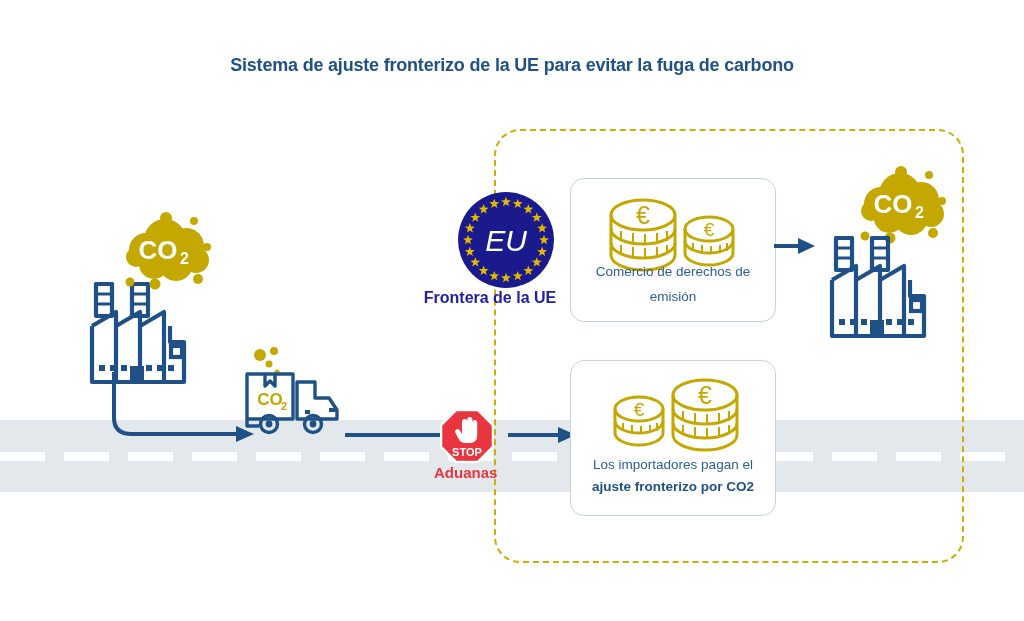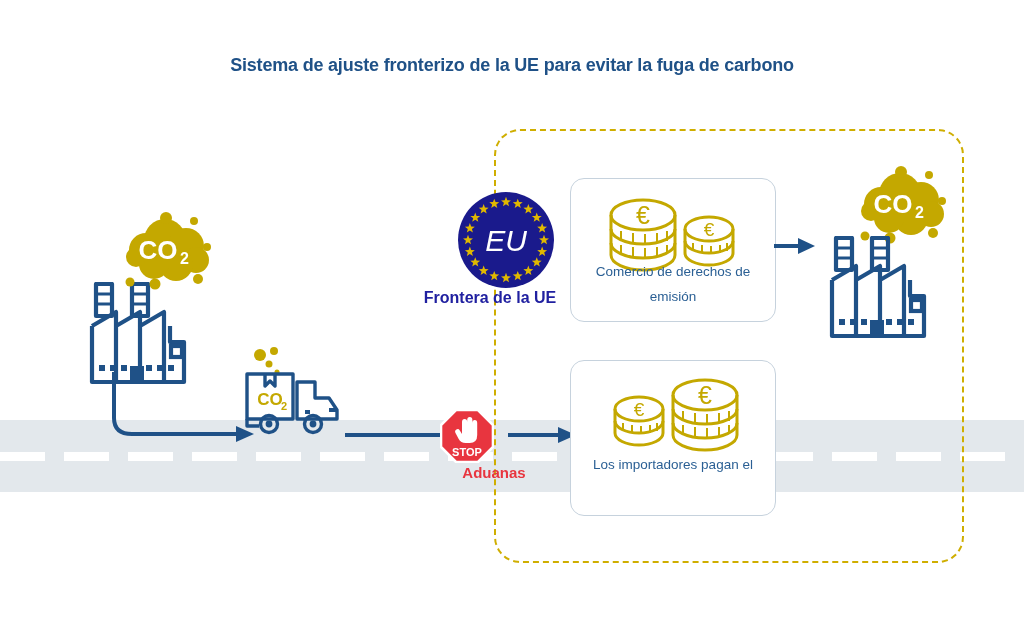--- a/index.html
+++ b/index.html
@@ -116,21 +116,20 @@
     left: 440px;
     top: 409px;
     width: 32px;
     height: 54px;
   }
   #stop-label {
     position: absolute;
     left: 434px;
     top: 464px;
     width: 120px;
-    text-align: center;
     color: #e8353f;
     font-size: 15px;
     font-weight: bold;
   }
 
   
   .art { position: absolute; }
   #factory-left   { left: 72px;  top: 282px; width: 125px; height: 105px; }
   #cloud-left     { left: 110px; top: 212px; width: 115px; height: 85px;  }
   #truck          { left: 243px; top: 360px; width: 100px; height: 80px;  }
@@ -378,20 +377,21 @@
         <line x1="112" y1="60" x2="112" y2="69"></line>
           <line x1="124" y1="62" x2="124" y2="71"></line>
         <line x1="136" y1="63" x2="136" y2="72"></line>
           <line x1="148" y1="62" x2="148" y2="71"></line>
         <line x1="158" y1="60" x2="158" y2="69"></line>
       </g>
       <text x="68" y="51" text-anchor="middle" fill="#c4a800" font-family="Liberation Sans, sans-serif" font-size="19">€</text>
       <text x="134" y="39" text-anchor="middle" fill="#c4a800" font-family="Liberation Sans, sans-serif" font-size="25">€</text>
     </svg>
     <div class="card-caption" id="imp-caption-1">Los importadores pagan el</div>
+    <div class="card-caption" id="imp-caption-2">ajuste fronterizo por CO2</div>
   </div>
 
   <div id="stop-sign">
     <svg viewBox="0 0 54 54" width="54" height="54">
       <polygon points="16,1 38,1 53,16 53,38 38,53 16,53 1,38 1,16" fill="#e8353f" stroke="#ffffff" stroke-width="2.6"></polygon>
       <path d="M22 13 q0-3 2.6-3 q2.6 0 2.6 3 l0 6 l0-8 q0-3 2.6-3 q2.6 0 2.6 3 l0 8 l0-5
                q0-3 2.4-3 q2.4 0 2.4 3 l0 12 q0 8-7.5 8 l-4 0 q-5 0-7-4 l-3.2-6
                q-1.2-2.4 0.9-3.6 q2.1-1.2 3.4 1 l2.2 3.6 Z" fill="#ffffff"></path>
       <text x="27" y="47" text-anchor="middle" fill="#ffffff" font-family="Liberation Sans, sans-serif" font-size="11" font-weight="bold">STOP</text>
     </svg>

